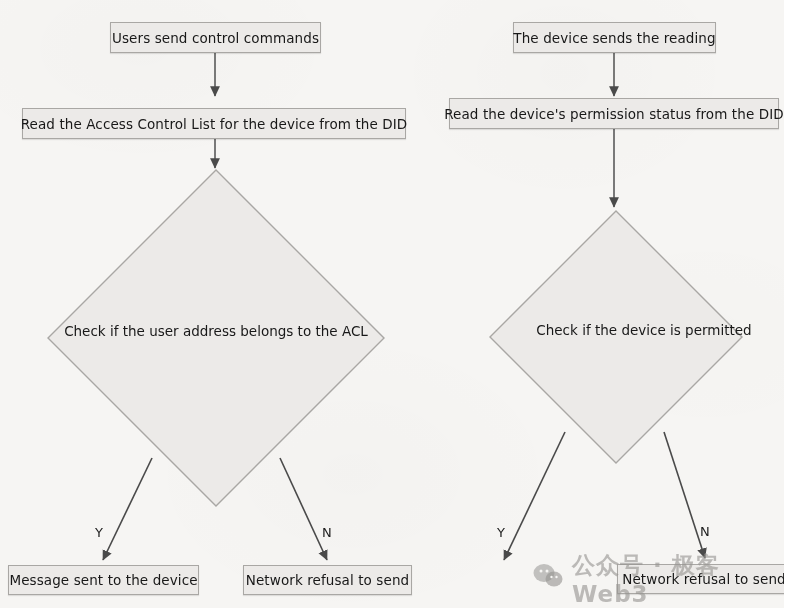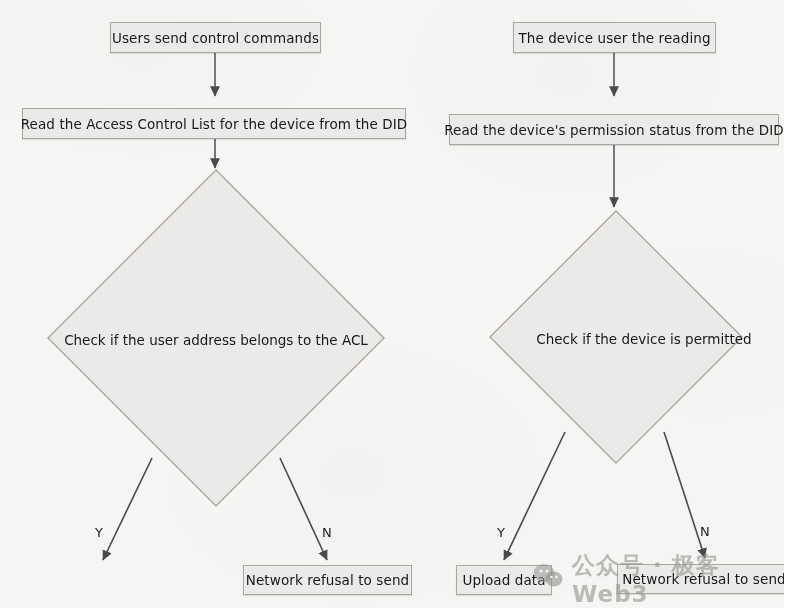--- a/index.html
+++ b/index.html
@@ -51,21 +51,21 @@
     white-space: nowrap;
     z-index: 3;
   }
   .diamond-wrap {
     position: absolute;
     z-index: 2;
   }
   .diamond-label {
     position: absolute;
     display: flex;
-    align-items: center;
+    align-items: flex-start;
     justify-content: center;
     color: #181818;
     font-size: 13.5px;
     white-space: nowrap;
     z-index: 3;
   }
   .branch-label {
     position: absolute;
     color: #1c1c1c;
     font-size: 13px;
@@ -126,52 +126,52 @@
     <span>Check if the user address belongs to the ACL</span>
   </div>
 
   <div class="branch-label" style="left:95px; top:525px;">
     <span>Y</span>
   </div>
   <div class="branch-label" style="left:322px; top:525px;">
     <span>N</span>
   </div>
 
+  <div class="node" style="left:8px; top:565px; width:191px; height:30px;">
+    <span>Message sent to the device</span>
+  </div>
 
   <div class="node" style="left:243px; top:565px; width:169px; height:30px;">
     <span>Network refusal to send</span>
   </div>
 
   <div class="node" style="left:513px; top:22px; width:203px; height:31px;">
-    <span>The device user the reading</span>
+    <span>The device sends the reading</span>
   </div>
 
-  <div class="node" style="left:449px; top:114px; width:330px; height:31px;">
+  <div class="node" style="left:449px; top:98px; width:330px; height:31px;">
     <span>Read the device's permission status from the DID</span>
   </div>
 
   <div class="diamond-wrap" style="left:488px; top:209px; width:256px; height:256px;">
     <svg width="256" height="256" viewBox="0 0 256 256">
       <polygon points="128,2 254,128 128,254 2,128" fill="#eceae8" stroke="#a9a7a4" stroke-width="1.4"></polygon>
     </svg>
   </div>
   <div class="diamond-label" style="left:516px; top:322px; width:256px; height:34px;">
     <span>Check if the device is permitted</span>
   </div>
 
   <div class="branch-label" style="left:497px; top:525px;">
     <span>Y</span>
   </div>
   <div class="branch-label" style="left:700px; top:524px;">
     <span>N</span>
   </div>
 
-  <div class="node" style="left:456px; top:565px; width:96px; height:30px;">
-    <span>Upload data</span>
-  </div>
 
   <div class="node" style="left:617px; top:564px; width:174px; height:30px;">
     <span>Network refusal to send</span>
   </div>
 
   <div id="watermark" style="left:533px; top:550px;">
     <span class="wechat-mark">
       <svg width="30" height="26" viewBox="0 0 30 26">
         <ellipse cx="11" cy="10" rx="10.5" ry="9" fill="rgba(150,148,146,0.55)"></ellipse>
         <ellipse cx="21" cy="16" rx="8.5" ry="7.5" fill="rgba(150,148,146,0.62)"></ellipse>

